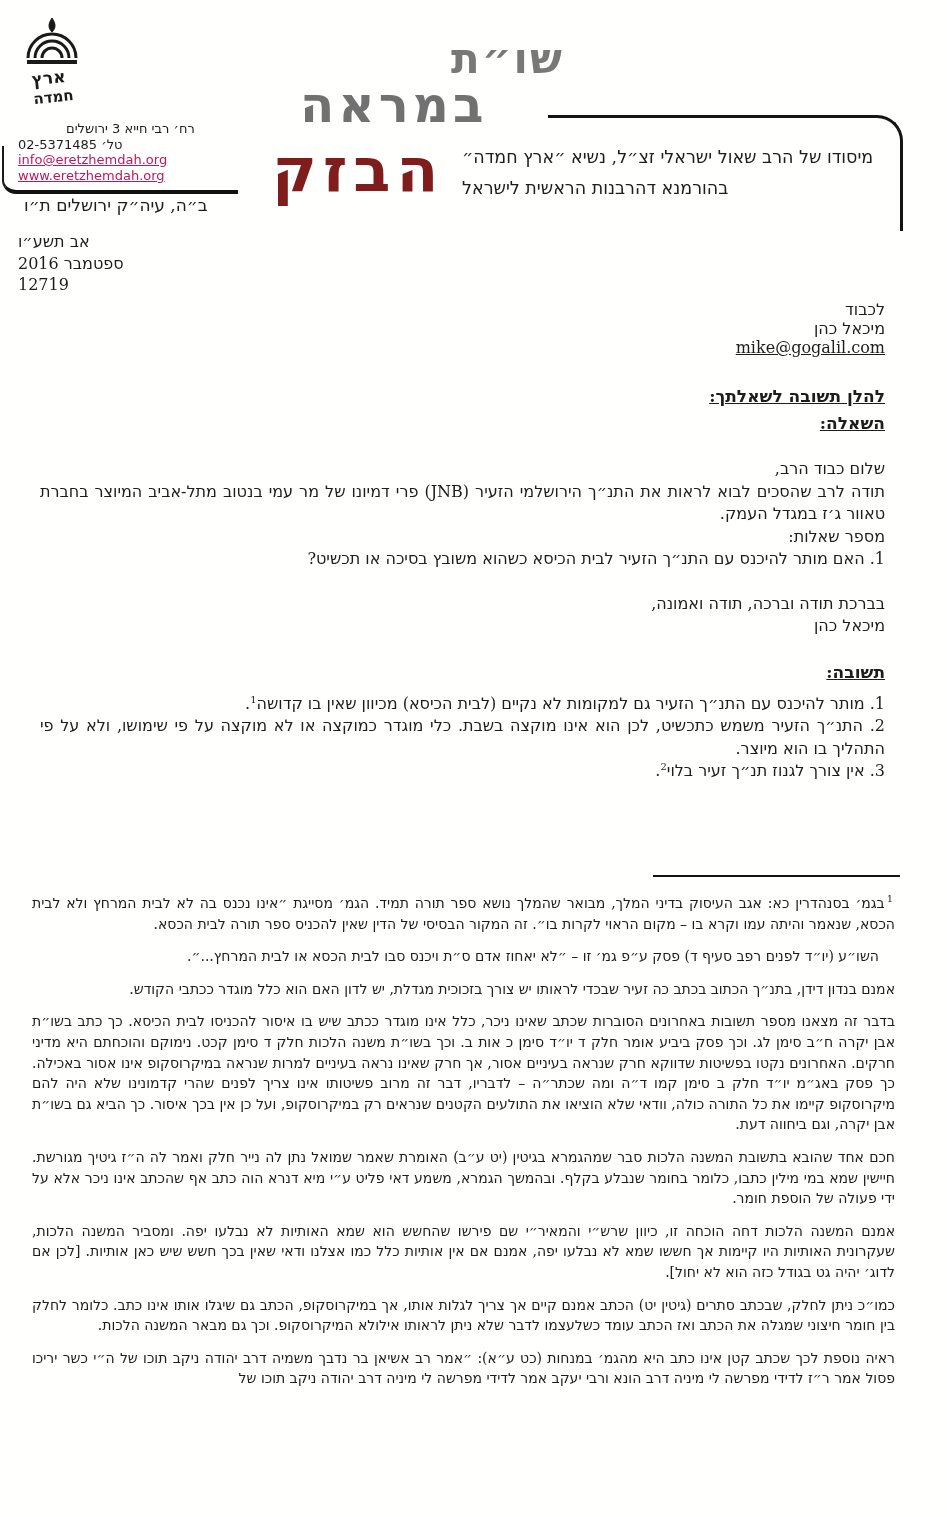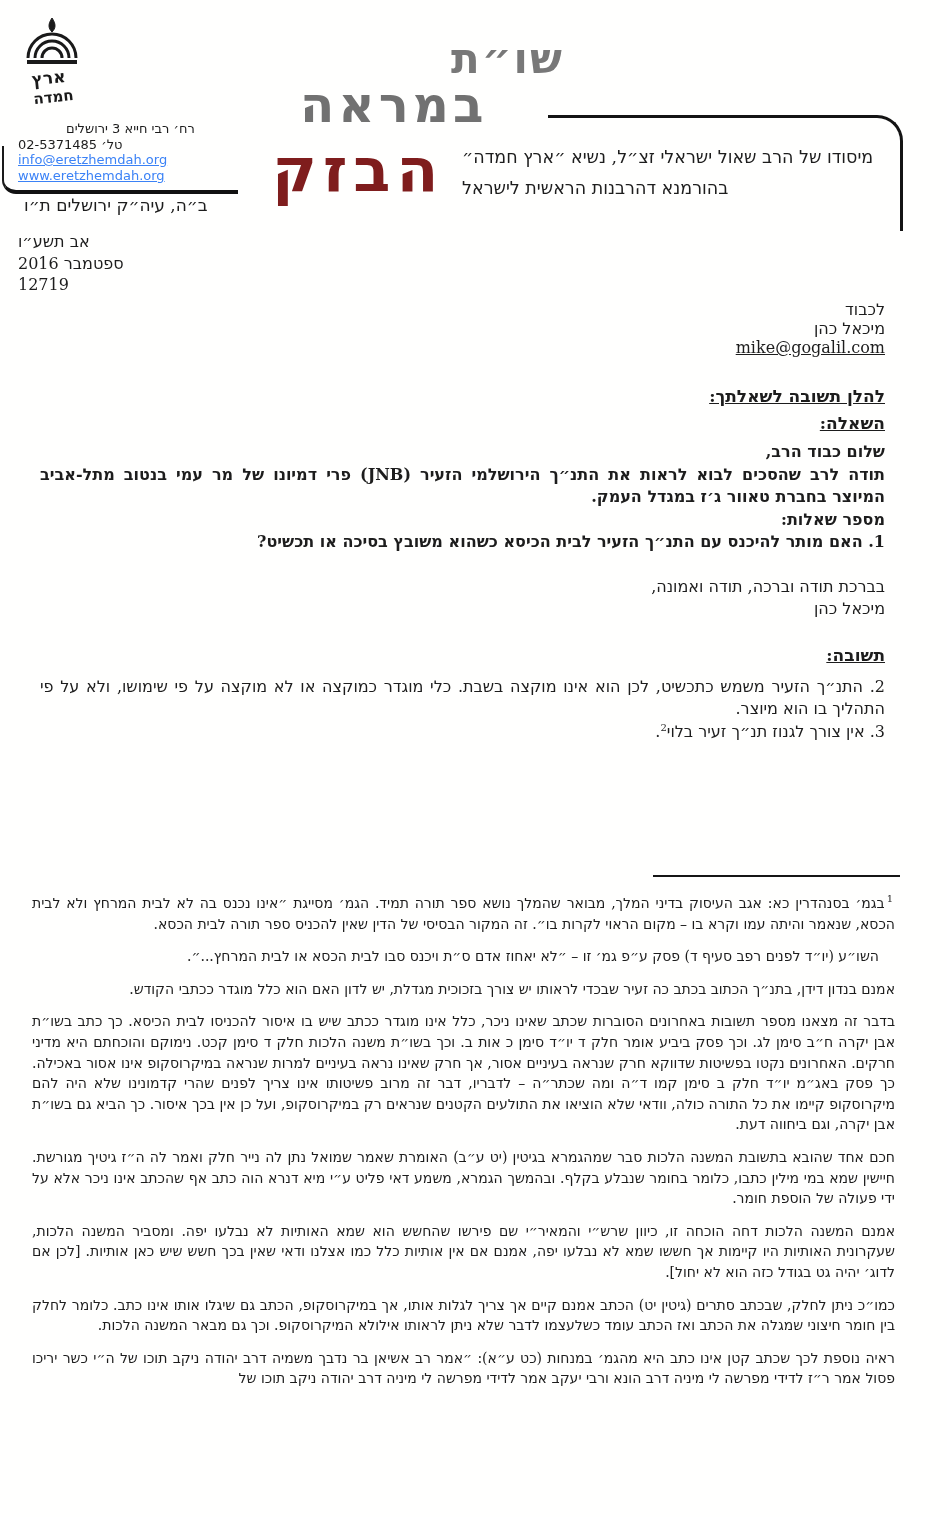--- a/index.html
+++ b/index.html
@@ -8,21 +8,21 @@
     background:#fffffe;color:#1d1d1d;overflow:hidden;
     font-family:"DejaVu Serif","DejaVu Sans",serif;
   }
   .abs{position:absolute;}
 
   
   .logo{left:22px;top:16px;width:60px;height:104px;}
   .contact{left:18px;top:121px;width:230px;font-family:"DejaVu Sans",sans-serif;
            font-size:13px;line-height:15.5px;direction:rtl;text-align:left;}
   .contact .street{margin-left:48px;}
-  .contact a{color:#3b82f6;direction:ltr;unicode-bidi:embed;display:inline-block;}
+  .contact a{color:#be185d;direction:ltr;unicode-bidi:embed;display:inline-block;}
   .bracket{left:2px;top:146px;width:234px;height:44px;
            border-left:2px solid #1a1a1a;border-bottom:4px solid #111;
            border-bottom-left-radius:14px;}
   .blessing{left:24px;top:195px;font-size:17px;direction:rtl;}
 
   
   .t-word{color:#787878;font-weight:bold;line-height:1;}
   .t1{left:408px;top:38px;font-size:42px;letter-spacing:2px;margin-left:43px;}
   .t2{left:300px;top:80px;font-size:50px;letter-spacing:4px;color:#717171;}
   .t3{left:272px;top:139px;font-size:61px;letter-spacing:6px;color:#7f1d1d;}
@@ -37,21 +37,21 @@
              font-size:16px;line-height:21.5px;}
 
   
   .bodyblock{left:40px;top:294px;width:845px;padding-top:6px;direction:rtl;font-size:16px;}
   .bodyblock p{margin:0;}
   .recipient p{line-height:19px;text-align:right;}
   .recipient a{color:#1d1d1d;text-decoration:underline;direction:ltr;unicode-bidi:embed;display:inline-block;}
   .h-ul{font-weight:bold;text-decoration:underline;font-size:17px;line-height:20px;text-align:right;}
   .intro-h{margin:29px 0 0 !important;}
   .q-h{margin:7px 0 0 !important;}
-  .q-body{margin-top:8px;font-weight:bold;}
+  .q-body{margin-top:25px;}
   .q-body p{line-height:22.5px;text-align:justify;}
   .closing{margin-top:22px;}
   .closing p{line-height:22.5px;text-align:right;}
   .ans-h{margin:24px 0 0 !important;}
   .answers{margin-top:11px;}
   .answers p{line-height:22.5px;text-align:justify;}
   sup{font-size:10px;line-height:0;}
 
   
   .fn-rule{left:653px;top:875px;width:247px;height:2px;background:#151515;}
@@ -121,20 +121,21 @@
     </div>
 
     <div class="closing">
       <p>בברכת תודה וברכה, תודה ואמונה,</p>
       <p>מיכאל כהן</p>
     </div>
 
     <p class="h-ul ans-h">תשובה:</p>
 
     <div class="answers">
+      <p><span>1.</span><span> מותר להיכנס עם התנ״ך הזעיר גם למקומות לא נקיים (לבית הכיסא) מכיוון שאין בו קדושה</span><sup>1</sup><span>.</span></p>
       <p><span>2.</span><span> התנ״ך הזעיר משמש כתכשיט, לכן הוא אינו מוקצה בשבת. כלי מוגדר כמוקצה או לא מוקצה על פי שימושו, ולא על פי התהליך בו הוא מיוצר.</span><sup></sup><span></span></p>
       <p><span>3.</span><span> אין צורך לגנוז תנ״ך זעיר בלוי</span><sup>2</sup><span>.</span></p>
     </div>
   </div>
 
   <div class="abs fn-rule"></div>
   <div class="abs footnotes">
     <p><sup>1</sup><span>בגמ׳ בסנהדרין כא: אגב העיסוק בדיני המלך, מבואר שהמלך נושא ספר תורה תמיד. הגמ׳ מסייגת ״אינו נכנס בה לא לבית המרחץ ולא לבית הכסא, שנאמר והיתה עמו וקרא בו – מקום הראוי לקרות בו״. זה המקור הבסיסי של הדין שאין להכניס ספר תורה לבית הכסא.</span></p>
     <p class="indent">השו״ע (יו״ד לפנים רפב סעיף ד) פסק ע״פ גמ׳ זו – ״לא יאחוז אדם ס״ת ויכנס סבו לבית הכסא או לבית המרחץ...״.</p>
     <p>אמנם בנדון דידן, בתנ״ך הכתוב בכתב כה זעיר שבכדי לראותו יש צורך בזכוכית מגדלת, יש לדון האם הוא כלל מוגדר ככתבי הקודש.</p>

